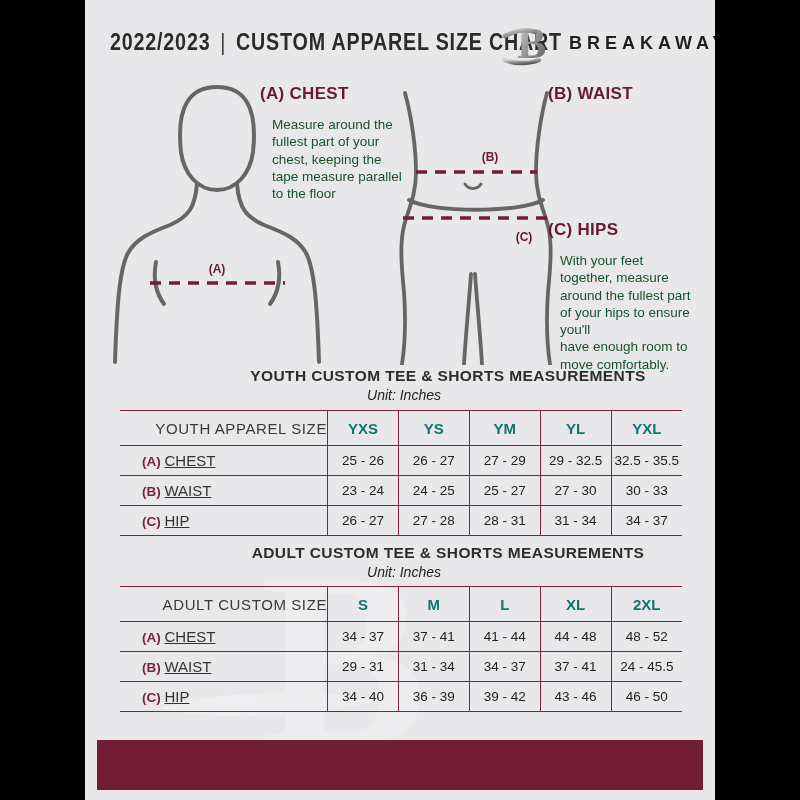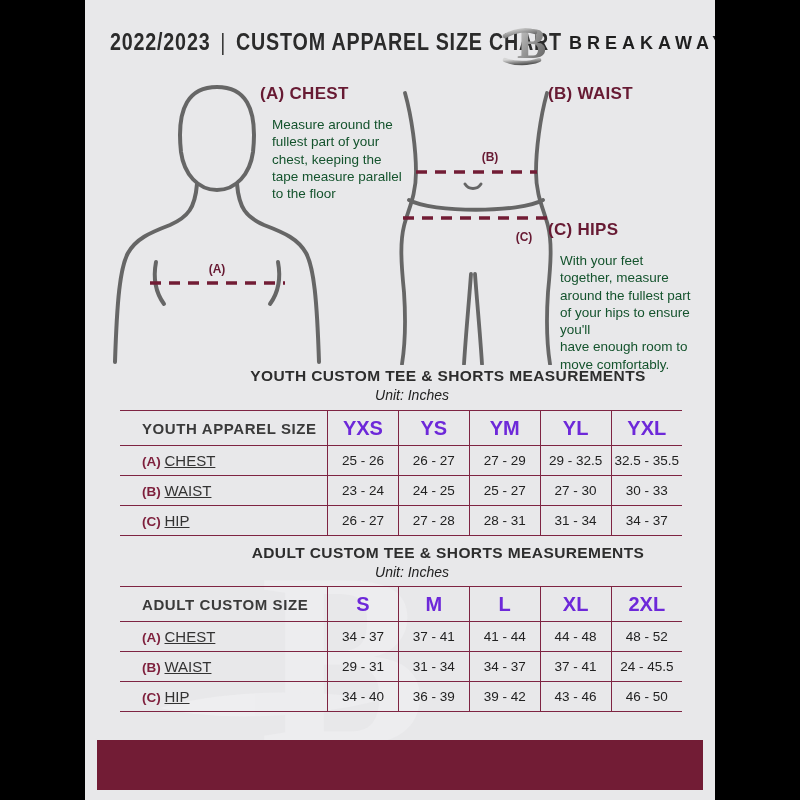--- a/index.html
+++ b/index.html
@@ -46,41 +46,41 @@
   
   .fig { position:absolute; z-index:1; }
   .fig-chest { left:25px; top:80px; width:212px; height:284px; }
   .fig-waist { left:303px; top:85px; width:172px; height:280px; }
   
   .section-title {
     position:absolute; left:0; width:100%; text-align:center; z-index:2;
     font-size:15.5px; font-weight:bold; color:#2d2d2d; letter-spacing:0.4px;margin-left:48px;
   }
   .unit-line {
-    position:absolute; left:12px; width:100%; text-align:center; z-index:2;
+    position:absolute; left:4px; width:100%; text-align:center; z-index:2;
     font-size:14px; font-style:italic; color:#222;
   }
   .size-table {
     position:absolute; left:35px; width:562px; z-index:2;
     border-collapse:collapse; table-layout:fixed;
   }
   .size-table th, .size-table td {
     border-bottom:1.5px solid #7e2442; text-align:center;
     padding:0; vertical-align:middle;
   }
   .size-table thead th { border-top:1.5px solid #7e2442; height:34px; }
   .size-table td { height:29px; }
   .size-table th:not(.label-col), .size-table td:not(.label-col) {
     border-left:1.5px solid #7e2442;
   }
   .size-table .label-col { width:185px; text-align:left; padding-left:22px; }
   .size-table thead .label-col {
-    font-weight:bold; font-size:15px; color:#3a3a3a; letter-spacing:0.6px;
-  }
-  .size-table thead th { font-size:20px; color:#6d28d9; }
+    font-weight:normal; font-size:15px; color:#3a3a3a; letter-spacing:0.6px;text-align:right;
+  }
+  .size-table thead th { font-size:15px; color:#0f766e; }
   .size-table td { font-size:13.5px; color:#222; }
   .row-label { font-size:15px; color:#333;text-decoration:underline; }
   .pfx { color:#7e1f3c; font-weight:bold; }
   #youth-title { top:367px; }
   #youth-unit  { top:387px; }
   #youth-table { top:410px; }
   #adult-title { top:544px;text-align:center; }
   #adult-unit  { top:564px; }
   #adult-table { top:586px; }
   

